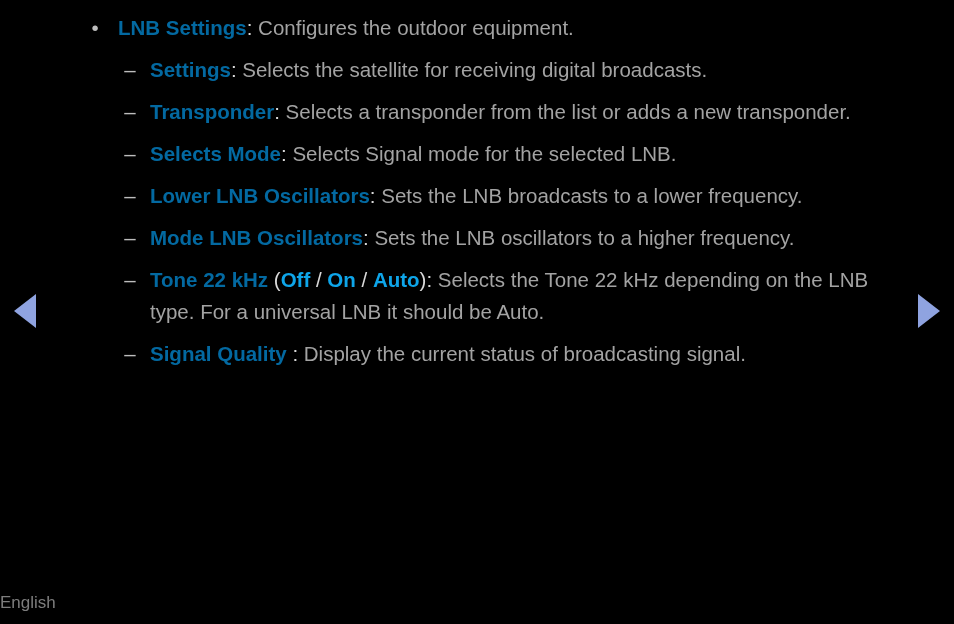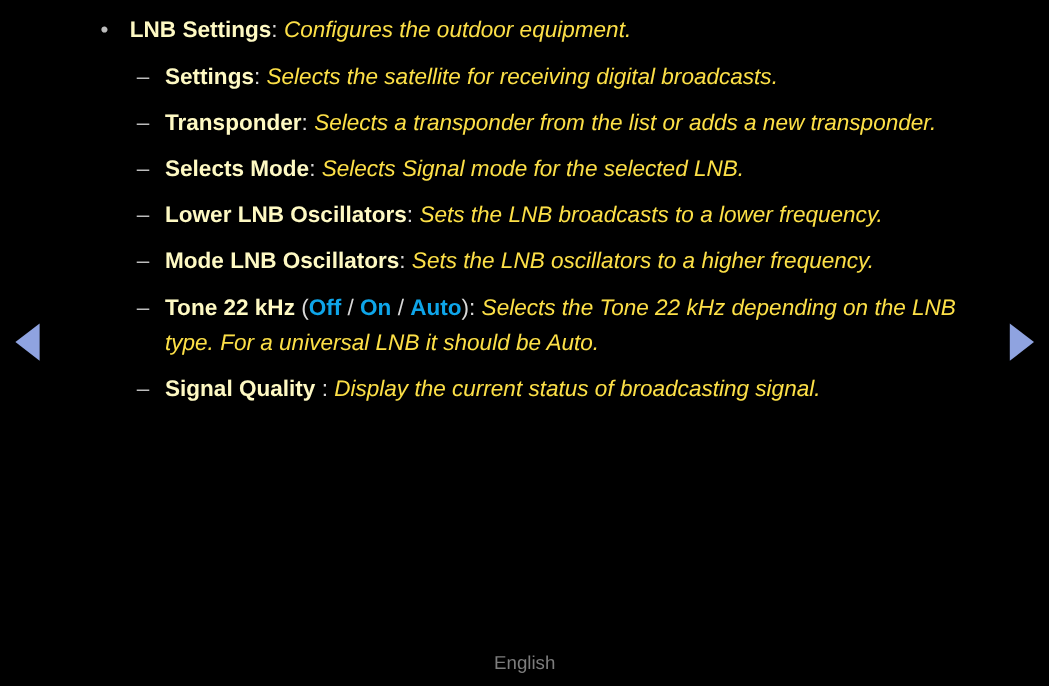--- a/index.html
+++ b/index.html
@@ -85,42 +85,41 @@
     left: 122px;
     top: 0;
     width: 16px;
     text-align: center;
     color: #bdbdbd;
     font-size: 20.5px;
     line-height: 32px;
   }
 
   .term {
-    color: #fef9c3;
+    color: #0369a1;
     font-weight: bold;
   }
   .opt {
     color: #0ea5e9;
     font-weight: bold;
   }
   .desc {
-    color: #fde047;
-    font-style: italic;
+    color: #a3a3a3;
   }
   .punct {
     color: #d9d9d9;
   }
 
   
   .footer {
     position: absolute;
     left: 0;
     right: 0;
     top: 592px;
-    text-align: center;
+    text-align: left;
     color: #7d7d7d;
     font-size: 17px;
     line-height: 22px;
   }
 </style>
 </head>
 <body>
 
 <div class="page">
 

